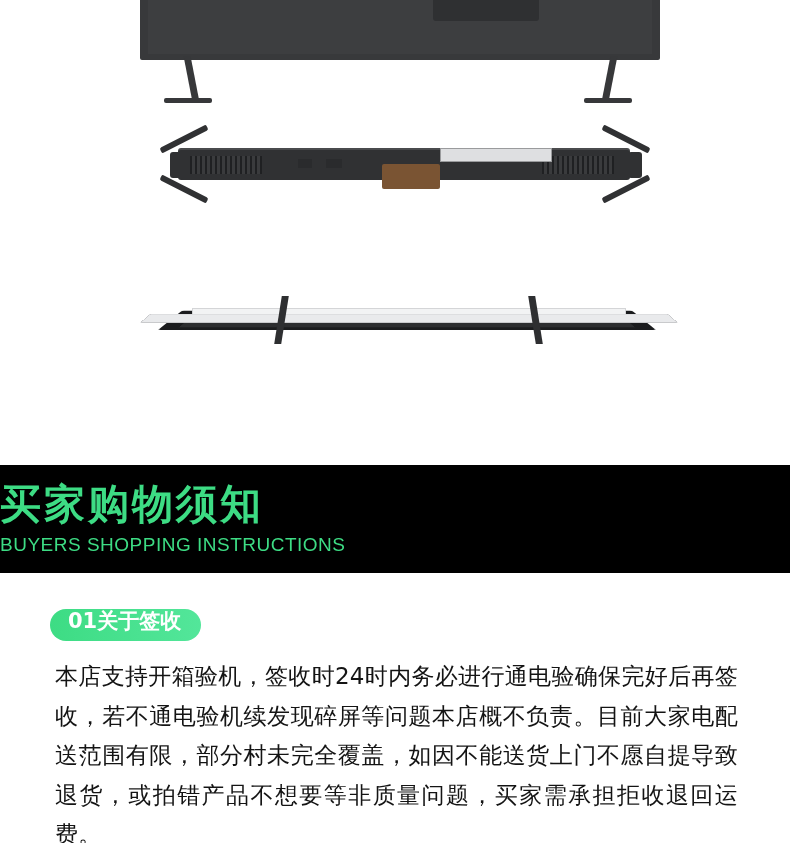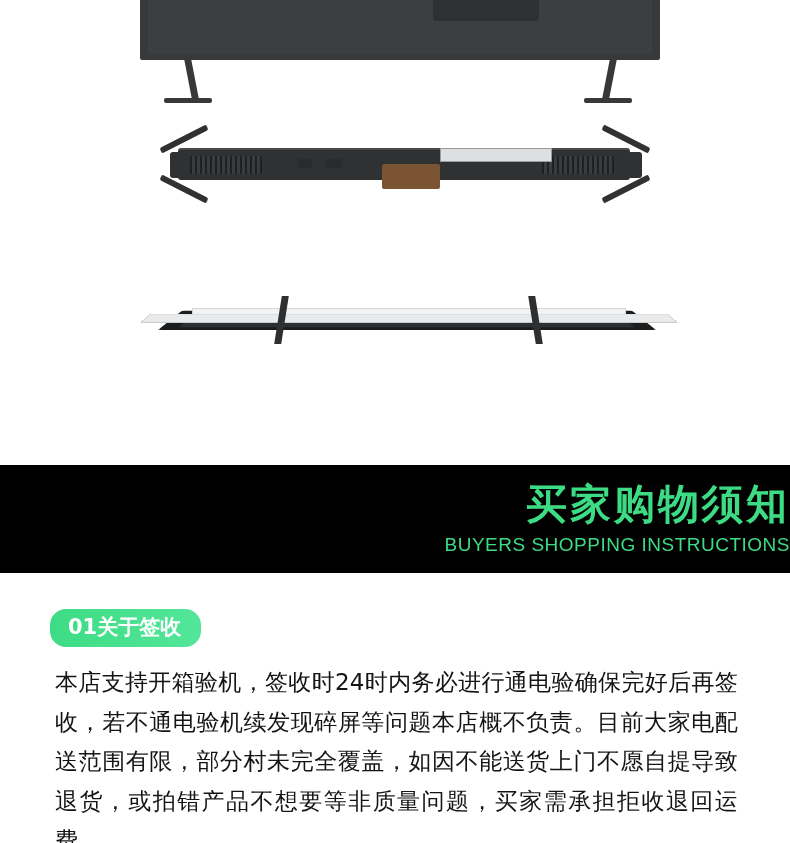--- a/index.html
+++ b/index.html
@@ -219,21 +219,21 @@
   .tv-front .stand.l { left: 128px; transform: skewX(-9deg); }
   .tv-front .stand.r { left: 382px; transform: skewX(9deg); }
 
   
   .banner {
     width: 790px;
     height: 108px;
     background: #000000;
     display: flex;
     flex-direction: column;
-    align-items: flex-end;
+    align-items: flex-start;
     justify-content: center;
   }
   .banner-title {
     color: #3ddc84;
     font-size: 41px;
     font-weight: 700;
     letter-spacing: 3px;
     line-height: 1.1;
     font-family: "DejaVu Sans", sans-serif;
   }
@@ -250,21 +250,21 @@
     padding: 36px 0 0 0;
     background: #ffffff;
   }
   .section-pill {
     display: inline-block;
     margin-left: 50px;
     background: linear-gradient(to right, #3ddc84, #53e69a);
     color: #ffffff;
     font-size: 21px;
     font-weight: 700;
-    padding: 6px 20px 7px 18px;
+    padding: 0 20px 7px 18px;
     border-radius: 16px 16px 16px 16px;
     font-family: "DejaVu Sans", sans-serif;
     line-height: 1.2;
   }
   .body-text {
     margin: 16px 52px 0 55px;
     font-size: 23px;
     line-height: 1.72;
     color: #141414;
     font-family: "DejaVu Sans", "Liberation Sans", sans-serif;

